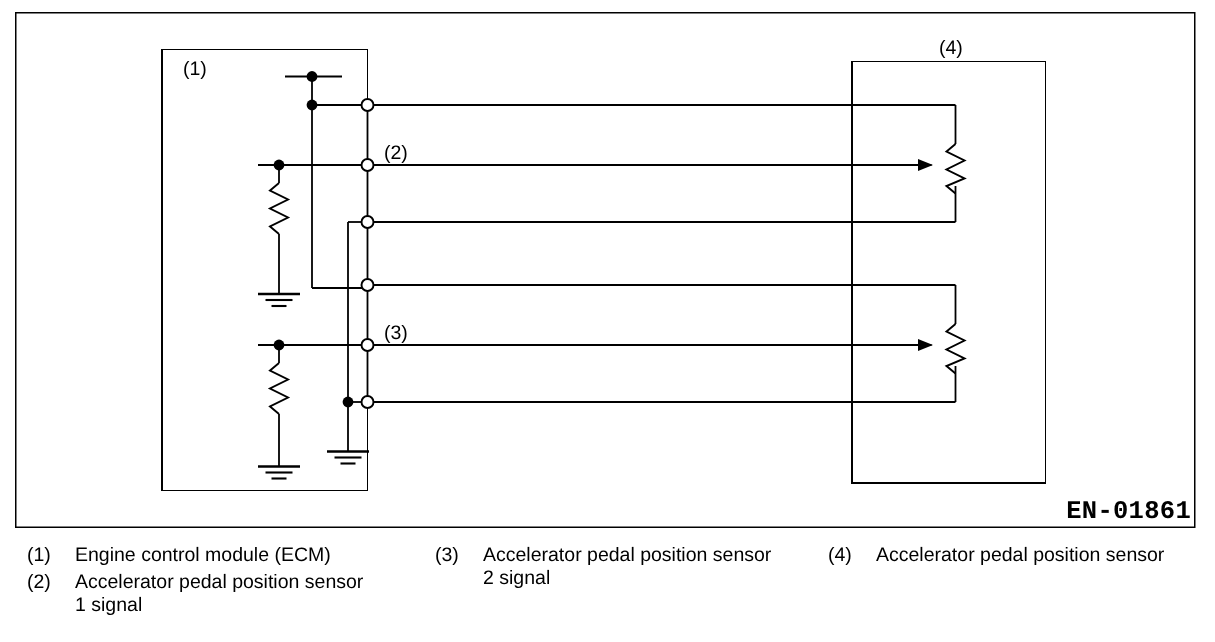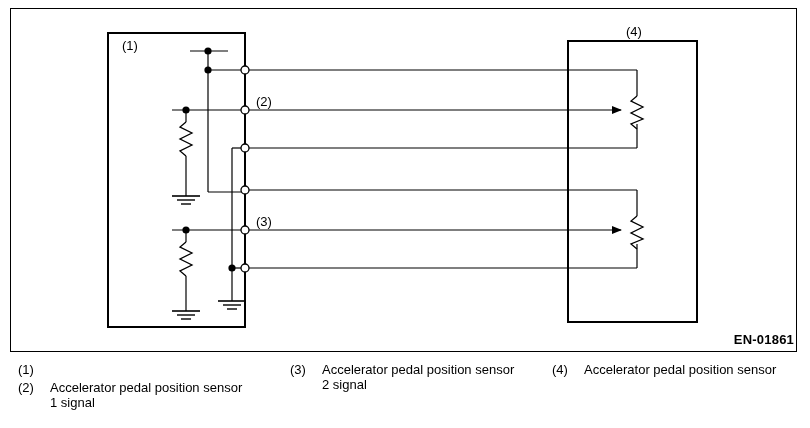--- a/index.html
+++ b/index.html
@@ -41,24 +41,24 @@
   }
   .svg-text {
     font-family: "Liberation Sans", sans-serif;
     font-size: 13px;
     fill: #000000;
   }
   .en-code {
     position: absolute;
     right: 16px;
     top: 332px;
-    font-size: 13px;
+    font-size: 17px;
     font-weight: bold;
     letter-spacing: 0.2px;
-    font-family: Liberation Sans, sans-serif;
+    font-family: Liberation Mono, monospace;
   }
   .legend {
     position: absolute;
     left: 10px;
     top: 362px;
     width: 790px;
     height: 62px;
   }
   .legend-col {
     position: absolute;
@@ -191,20 +191,21 @@
     <text class="svg-text" x="626" y="36">(4)</text>
   </svg>
 
   <div class="en-code">EN-01861</div>
 
   <div class="legend">
 
     <div class="legend-col c1">
       <div class="legend-entry">
         <span class="legend-num">(1)</span>
+        <span class="legend-label">Engine control module (ECM)</span>
       </div>
       <div class="legend-entry">
         <span class="legend-num">(2)</span>
         <span class="legend-label">Accelerator pedal position sensor
 1 signal</span>
       </div>
     </div>
 
     <div class="legend-col c2">
       <div class="legend-entry">

